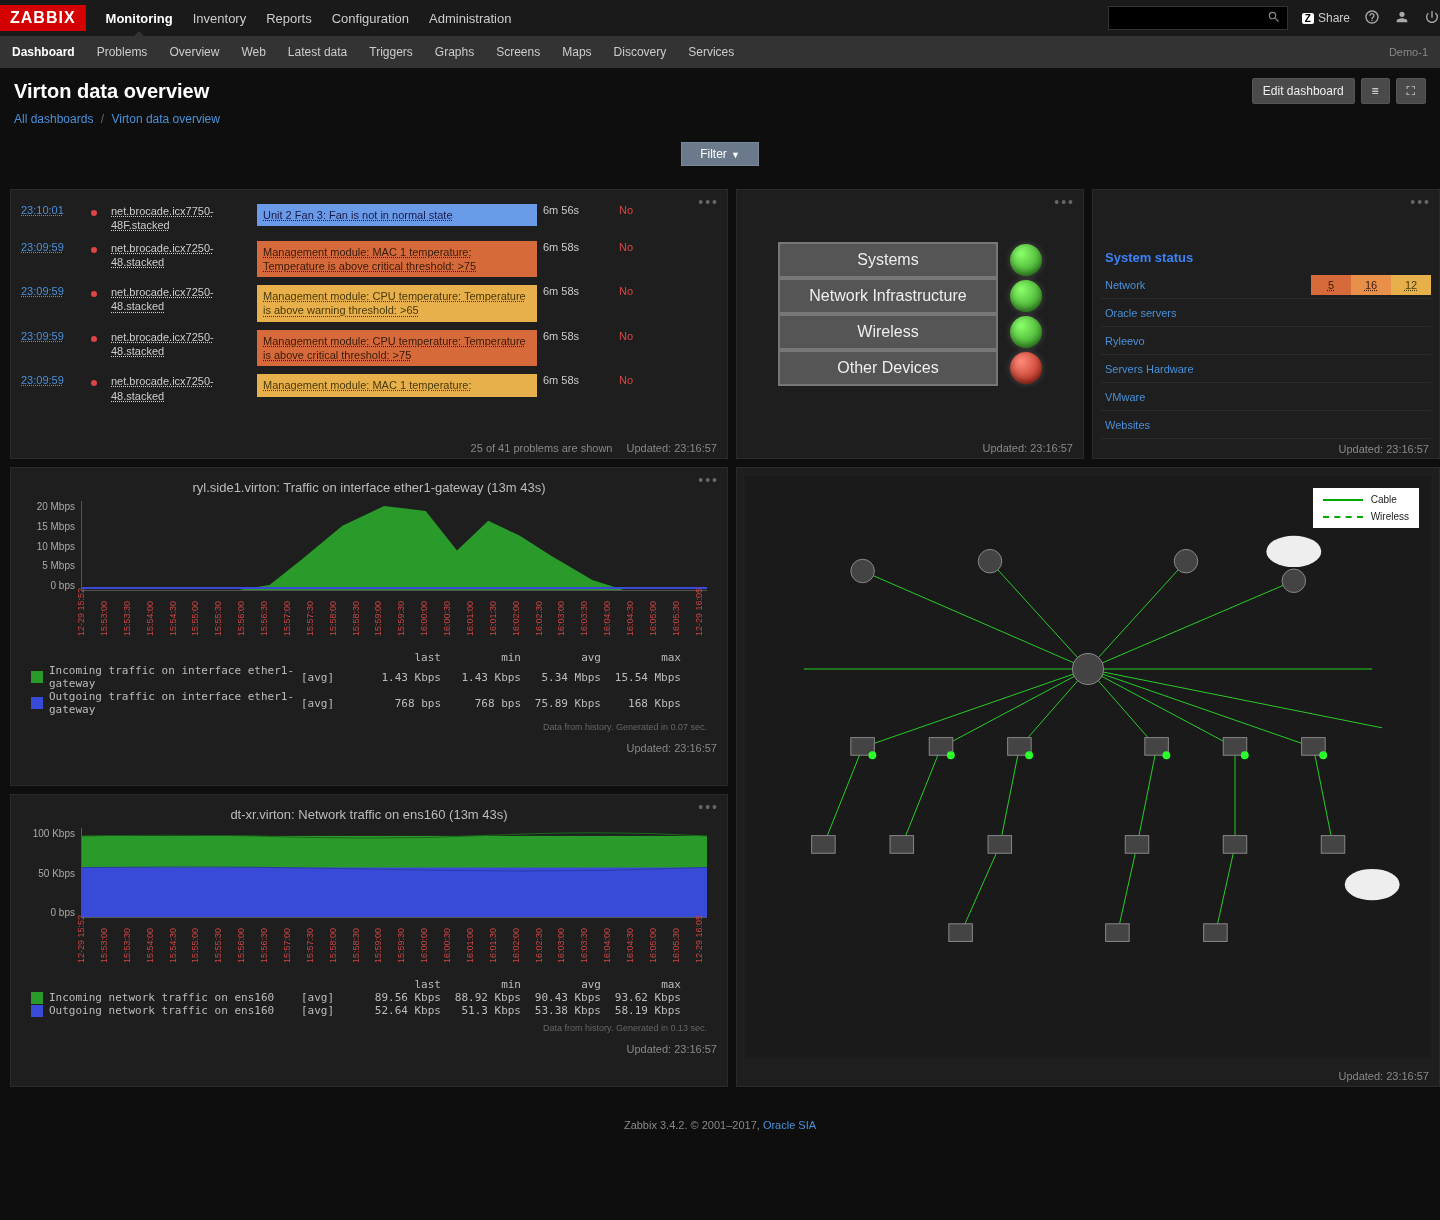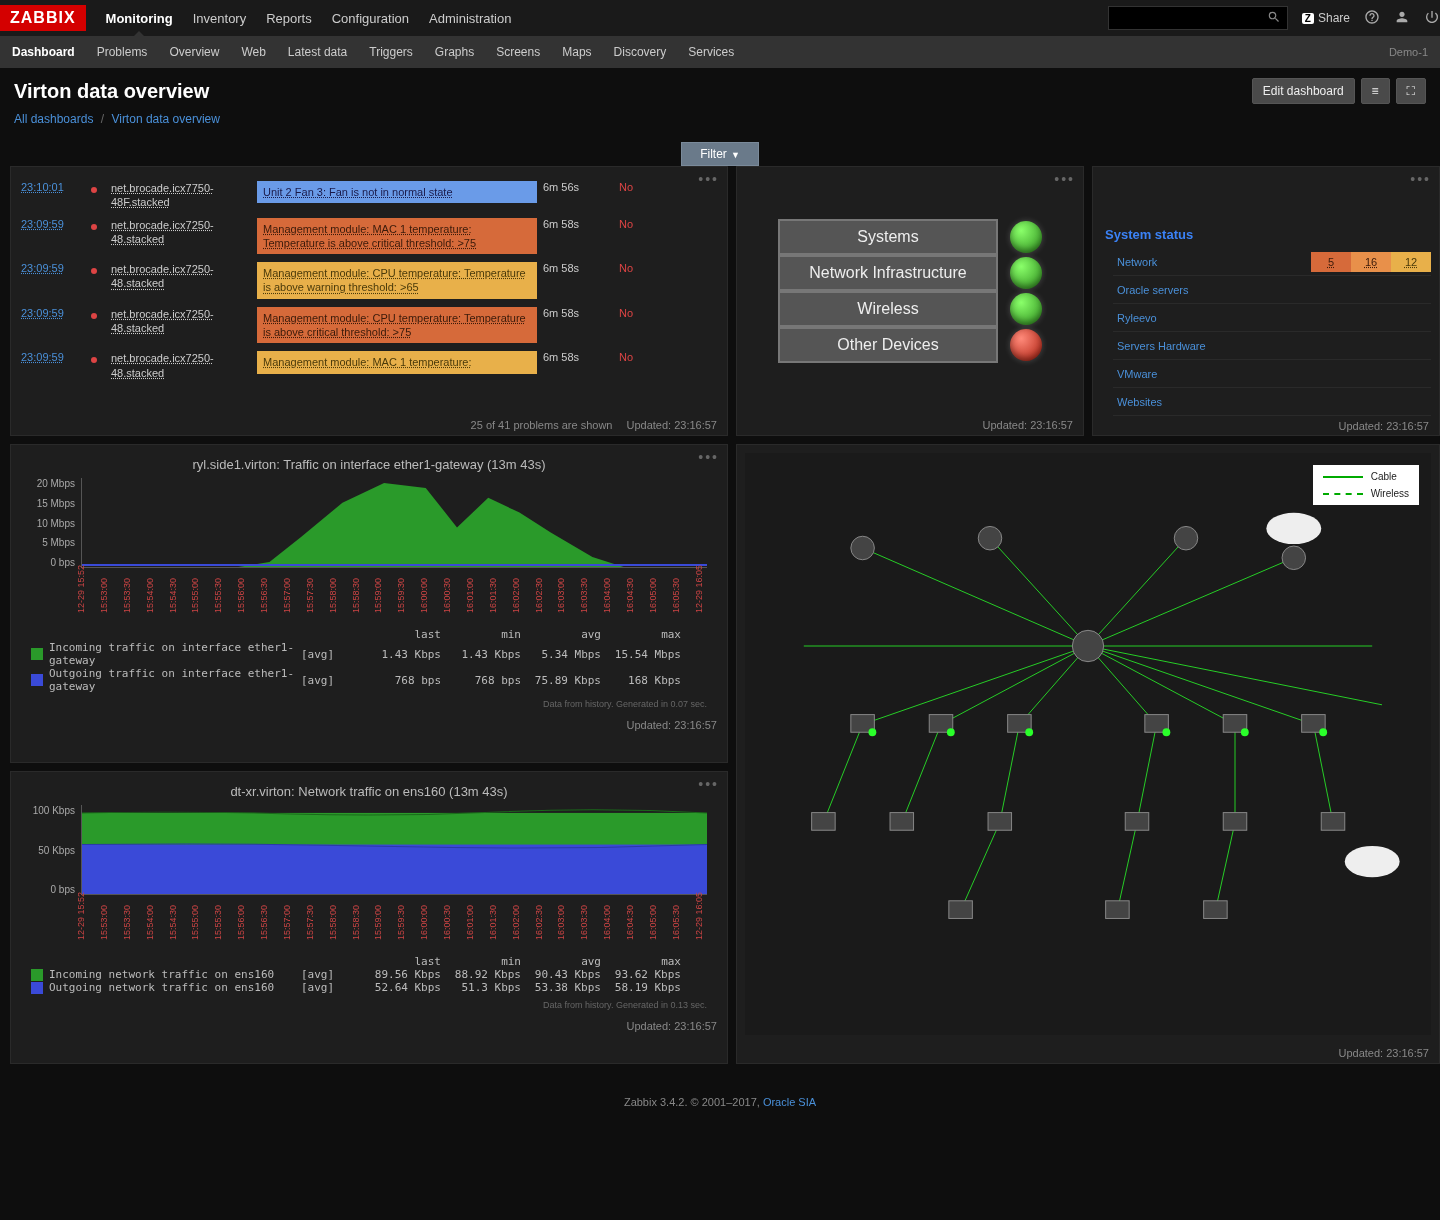--- a/index.html
+++ b/index.html
@@ -20,21 +20,21 @@
 .subnav a { color:#ccc; font-size:12px; cursor:pointer; }
 .subnav a.active { color:#fff; font-weight:bold; }
 .subnav-right { margin-left:auto; color:#888; font-size:11px; }
 .titlebar { display:flex; align-items:center; padding:10px 14px 6px; }
 .pagetitle { color:#fff; font-size:20px; }
 .titlebar-right { margin-left:auto; display:flex; gap:6px; }
 .btn { background:#4a4a4a; border:1px solid #555; color:#eee; padding:5px 10px; font-size:12px; cursor:pointer; border-radius:2px; }
 .crumbs { padding:2px 14px 10px; font-size:12px; }
 .crumbs a { color:#4a90d9; text-decoration:none; }
 .crumbs .sep { color:#666; margin:0 4px; }
-.filterwrap { text-align:center; padding:6px 0 0; }
+.filterwrap { text-align:center; padding:6px 0 23px; }
 .filterbtn { background:#6a7a8a; border:1px solid #7a8a9a; color:#fff; padding:4px 18px; font-size:12px; cursor:pointer; }
 .filterbtn .tri { font-size:9px; margin-left:4px; }
 .grid { display:grid; grid-template-columns: 718px 348px 348px; gap:8px; padding:0 10px 16px; }
 .widget { background:#1e1e1e; border:1px solid #2a2a2a; position:relative; }
 .widget .dots { position:absolute; top:4px; right:8px; color:#666; font-size:14px; letter-spacing:2px; cursor:pointer; }
 .widget-footer { display:flex; justify-content:flex-end; gap:14px; padding:4px 10px; color:#888; font-size:11px; }
 .problems { height:270px; display:flex; flex-direction:column; }
 .problems-body { flex:1; overflow:hidden; padding-top:10px; }
 .prow { display:grid; grid-template-columns: 64px 14px 140px 280px 70px 40px; gap:6px; padding:4px 10px; align-items:start; font-size:11px; }
 .ptime { color:#4a90d9; text-decoration:underline dotted; }
@@ -48,21 +48,21 @@
 .pdot { width:6px;height:6px;background:#d44;border-radius:50%; margin-top:6px; }
 .status-panel { height:270px; display:flex; flex-direction:column; }
 .status-body { flex:1; display:flex; flex-direction:column; align-items:center; justify-content:center; gap:0; padding:20px; }
 .srow { display:flex; align-items:center; gap:12px; }
 .sname { width:220px; height:36px; border:2px solid #777; background:#555; display:flex; align-items:center; justify-content:center; font-size:16px; color:#eee; }
 .sind { width:32px; height:32px; border-radius:50%; box-shadow:inset 0 -3px 6px rgba(0,0,0,0.4), 0 0 6px rgba(255,255,255,0.2); }
 .sind.green { background: radial-gradient(circle at 35% 30%, #8aff6a, #2a8a1a); }
 .sind.red { background: radial-gradient(circle at 35% 30%, #ff8a7a, #aa1a0a); }
 .sysstat { height:270px; display:flex; flex-direction:column; }
 .sysstat h3 { color:#3b82f6; font-size:13px; font-weight:bold; padding:28px 12px 6px;margin-top:32px; }
-.sysbody { flex:1; padding:0 8px;margin-left:12px; }
+.sysbody { flex:1; padding:0 8px; }
 .sysrow { display:grid; grid-template-columns: 1fr 40px 40px 40px; border-bottom:1px solid #2a2a2a; height:28px; align-items:center; font-size:11px; }
 .sysrow .name { color:#4a90d9; padding-left:4px; }
 .badge { text-align:center; height:20px; line-height:20px; }
 .badge.d { background:#d66a3a; color:#3a1a0a; text-decoration:underline dotted; }
 .badge.h { background:#e8904a; color:#3a1a0a; text-decoration:underline dotted; }
 .badge.a { background:#e8b04a; color:#4a3a0a; text-decoration:underline dotted; }
 .graph-widget { display:flex; flex-direction:column; }
 .graph-widget .gtitle { text-align:center; color:#bbb; font-size:13px; padding:12px 0 6px; }
 .chart { position:relative; padding:0 20px 0 70px; }
 .yaxis { position:absolute; left:8px; top:0; display:flex; flex-direction:column; justify-content:space-between; height:100%; text-align:right; width:56px; font-size:10px; color:#aaa; }

